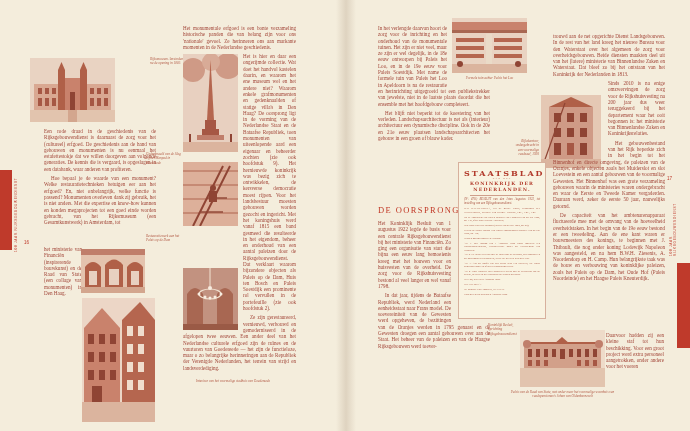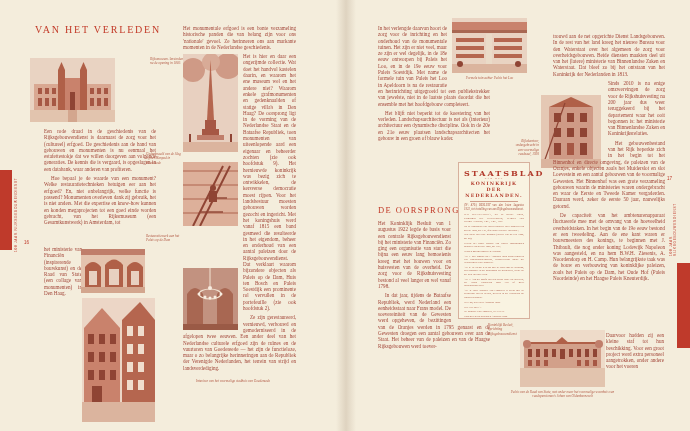--- a/index.html
+++ b/index.html
@@ -42,21 +42,20 @@
 
 <div id="spread">
 
   <div class="abs gutter"></div>
 
   <div class="abs bar" style="left:0;top:170px;width:12px;height:80px;"></div>
   <div class="abs vtext" style="left:14px;top:168px;height:84px;">100 JAAR RIJKSGEBOUWENDIENST</div>
   <div class="abs pagenum" style="left:24px;top:240px;">16</div>
 
   <div class="abs title" style="left:24px;top:22px;width:148px;">
-    <div>VAN HET VERLEDEN</div>
   </div>
 
   <div class="abs photo" style="left:30px;top:58px;">
     <svg width="85" height="64" viewBox="0 0 85 64">
       <rect width="85" height="64" fill="#e9d3c2"></rect>
       <rect x="4" y="26" width="77" height="26" fill="#d9a892"></rect>
       <rect x="28" y="12" width="7" height="40" fill="#b06048"></rect>
       <rect x="50" y="12" width="7" height="40" fill="#b06048"></rect>
       <polygon points="31.5,4 28,12 35,12" fill="#b06048"></polygon>
       <polygon points="53.5,4 50,12 57,12" fill="#b06048"></polygon>
@@ -231,21 +230,21 @@
   </div>
 
   <div class="abs h-sec" style="left:378px;top:205px;">DE OORSPRONG</div>
 
   <div class="abs txt" style="left:378px;top:220px;width:112px;">
     <div class="sp flt-r" style="width:34px;height:100px;"></div>
     <p>Het Koninklijk Besluit van 1 augustus 1922 legde de basis voor een centrale Rijksgebouwendienst bij het ministerie van Financiën. Zo ging een organisatie van start die bijna een eeuw lang bemoeienis kreeg met het bouwen voor en huisvesten van de overheid. De zorg voor de Rijkshuisvesting bestond al veel langer en wel vanaf 1798.</p>
     <p class="ind">In dat jaar, tijdens de Bataafse Republiek, werd Nederland een eenheidsstaat naar Frans model. De soevereiniteit van de Gewesten werd opgeheven, de bezittingen van de Oranjes werden in 1795 genaast en de Gewesten droegen een aantal gebouwen over aan de Staat. Het beheer van de paleizen en van de Haagse Rijksgebouwen werd toever-</p>
   </div>
 
-  <div class="abs sb" style="left:458px;top:162px;width:72px;height:157px;">
+  <div class="abs sb" style="left:458px;top:162px;width:88px;height:157px;">
     <div class="sb-h1">STAATSBLAD</div>
     <div class="sb-h2">VAN HET</div>
     <div class="sb-h3">KONINKRIJK DER NEDERLANDEN.</div>
     <div class="sb-rule"></div>
     <div class="sb-no">(N°. 470.) BESLUIT van den 1sten Augustus 1922, tot instelling van een Rijksgebouwendienst.</div>
     <div class="sb-sal">WIJ WILHELMINA, bij de gratie Gods, Koningin der Nederlanden, Prinses van Oranje-Nassau, enz., enz., enz.</div>
     <div>
         <div class="sb-line">Op de voordracht van Onzen Minister van Financiën van 24 Juli 1922, no. 138, afdeeling Generale Thesaurie;</div>
         <div class="sb-line">Den Raad van State gehoord (advies van 25 Juli 1922, no. 22);</div>
         <div class="sb-line">Gezien het nader rapport van Onzen voornoemden Minister van 28 Juli 1922, no. 110;</div>

